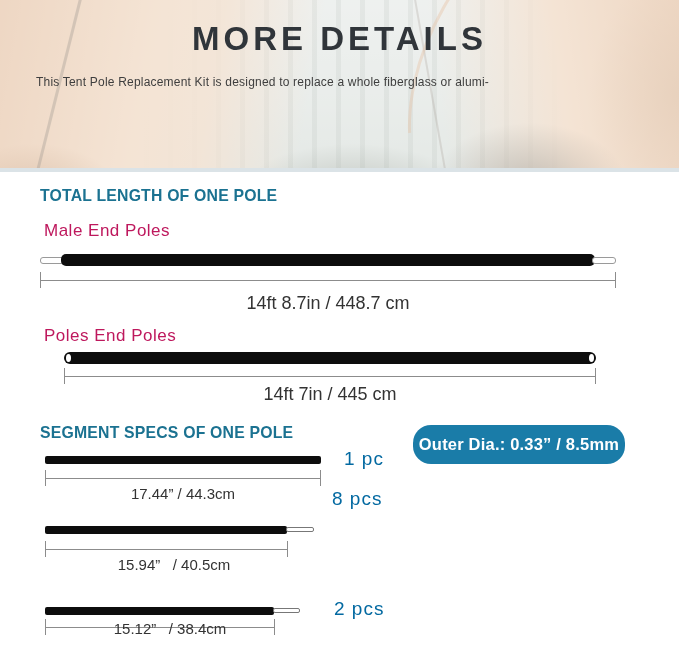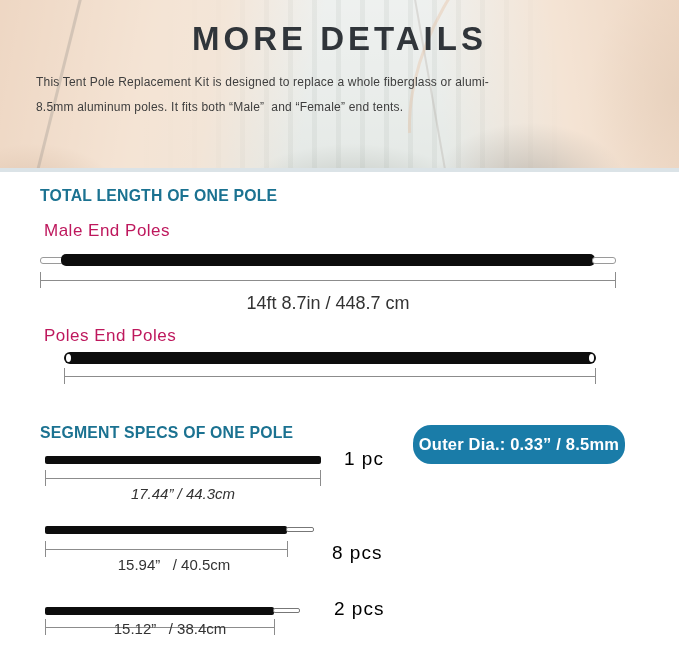--- a/index.html
+++ b/index.html
@@ -65,36 +65,36 @@
   .dim-female{left:64px;top:368px;width:532px;}
   .dim-seg1{left:45px;top:470px;width:276px;}
   .dim-seg2{left:45px;top:541px;width:243px;}
   .dim-seg3{left:45px;top:619px;width:230px;}
 
   .dim-text{position:absolute;text-align:center;color:#333;white-space:pre;}
   .dim-text-lg{font-size:18px;}
   .dim-text-sm{font-size:15px;}
   .dimtext-male{left:40px;width:576px;top:293px;}
   .dimtext-female{left:64px;width:532px;top:384px;}
-  .dimtext-seg1{left:45px;width:276px;top:485px;font-style:italic;}
+  .dimtext-seg1{left:45px;width:276px;top:485px;}
   .dimtext-seg2{left:45px;width:258px;top:556px;}
   .dimtext-seg3{left:45px;width:250px;top:620px;}
 
   
   .seg-bar{position:absolute;height:8px;background:#0d0d0d;border-radius:2px;}
   .seg1-bar{left:45px;top:456px;width:276px;}
   .seg2-bar{left:45px;top:526px;width:242px;}
   .seg3-bar{left:45px;top:607px;width:229px;}
   .seg-tip{position:absolute;height:5px;background:#fff;border:1px solid #777;border-radius:2px;box-sizing:border-box;}
   .seg2-tip{left:286px;top:527px;width:28px;}
   .seg3-tip{left:273px;top:608px;width:27px;}
 
-  .qty-label{position:absolute;font-size:19px;color:#000000;letter-spacing:1px;white-space:nowrap;}
+  .qty-label{position:absolute;font-size:19px;color:#0369a1;letter-spacing:1px;white-space:nowrap;}
   .qty1{left:344px;top:448px;}
-  .qty2{left:332px;top:542px;}
+  .qty2{left:332px;top:488px;}
   .qty3{left:334px;top:598px;}
 
   
   .badge{
     position:absolute;left:413px;top:425px;width:212px;height:39px;background:#1a7ca8;border-radius:18px;
     display:flex;align-items:center;justify-content:center;
   }
   .badge-text{color:#ffffff;font-size:16.5px;font-weight:600;letter-spacing:0.2px;white-space:nowrap;}
 </style>
 </head>
@@ -104,41 +104,41 @@
 
   <div class="hero">
     <div class="hero-pole-line"></div>
     <div class="hero-pole-line2"></div>
     <div class="hero-arc"></div>
     <div class="hero-fade"></div>
     <div class="hero-bottom-strip"></div>
     <h1 class="title">MORE DETAILS</h1>
     <div class="desc">
       <div class="desc-line">This Tent Pole Replacement Kit is designed to replace a whole fiberglass or alumi-</div>
-      <div class="desc-line">8.5mm aluminum poles. It fits both “Male”  and “Female” end tents.</div>
     </div>
   </div>
 
   <h2 class="section-heading heading-total">TOTAL LENGTH OF ONE POLE</h2>
 
   <div class="pole-label label-male">Male End Poles</div>
   <div class="pole-male">
     <span class="pole-tip tip-left"></span>
     <span class="bar"></span>
     <span class="pole-tip tip-right"></span>
   </div>
   <div class="dim dim-male"></div>
   <div class="dim-text dim-text-lg dimtext-male">14ft 8.7in / 448.7 cm</div>
 
   <div class="pole-label label-female">Poles End Poles</div>
   <div class="pole-female">
     <span class="pole-hole hole-left"></span>
     <span class="pole-hole hole-right"></span>
   </div>
   <div class="dim dim-female"></div>
+  <div class="dim-text dim-text-lg dimtext-female">14ft 7in / 445 cm</div>
 
   <h2 class="section-heading heading-segment">SEGMENT SPECS OF ONE POLE</h2>
 
   <div class="badge">
     <span class="badge-text">Outer Dia.: 0.33” / 8.5mm</span>
   </div>
 
   <div class="seg-bar seg1-bar"></div>
   <div class="qty-label qty1">1 pc</div>
   <div class="dim dim-seg1"></div>

